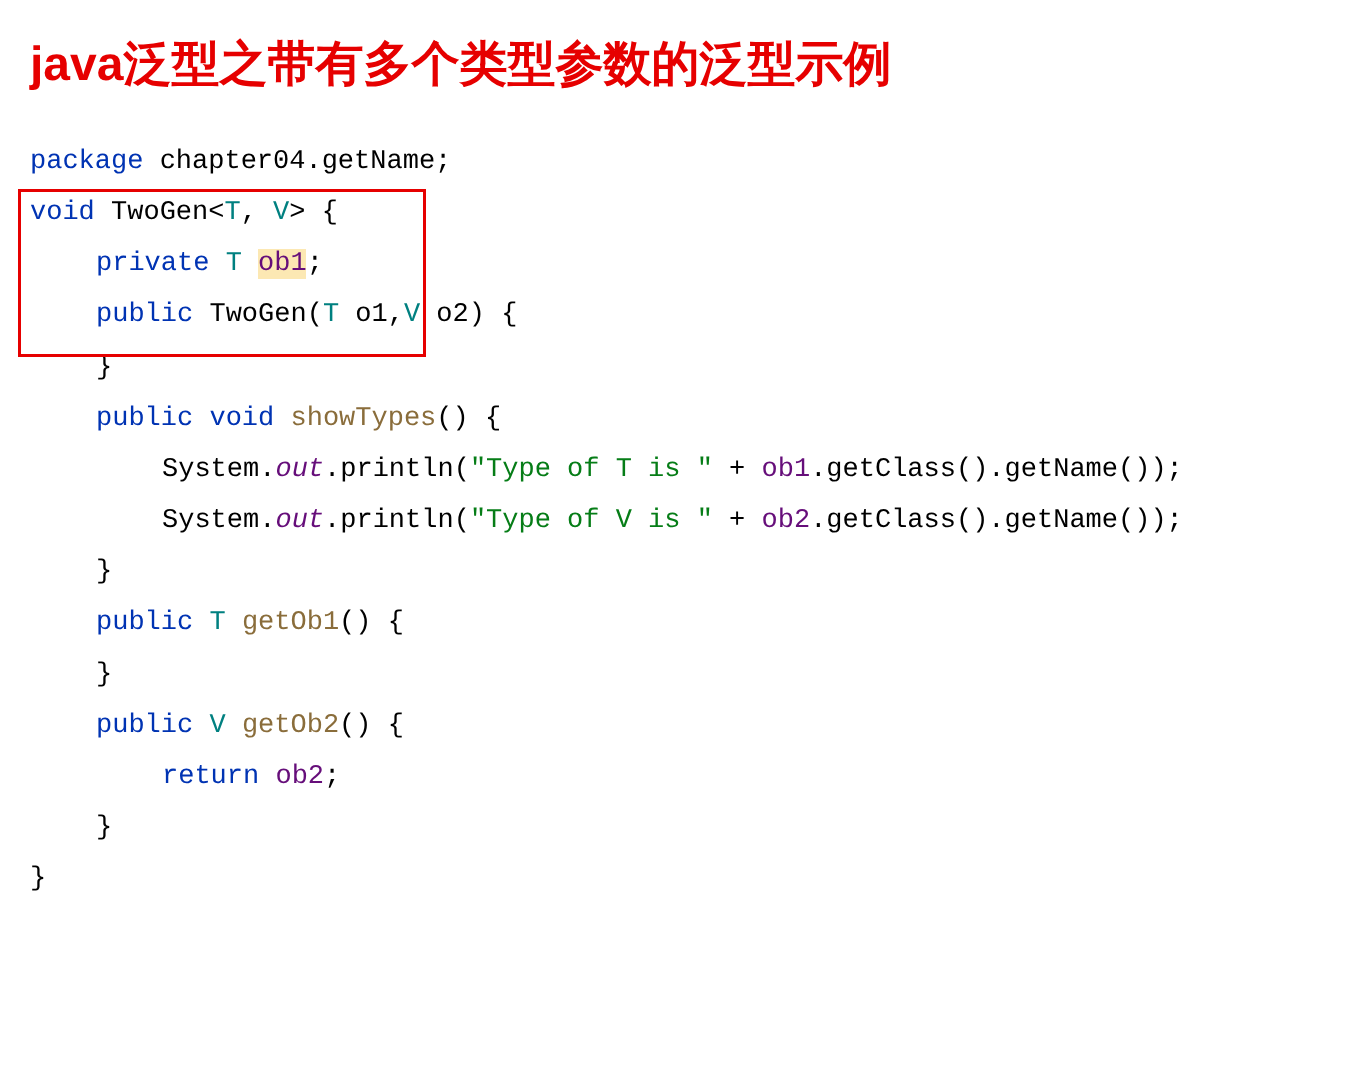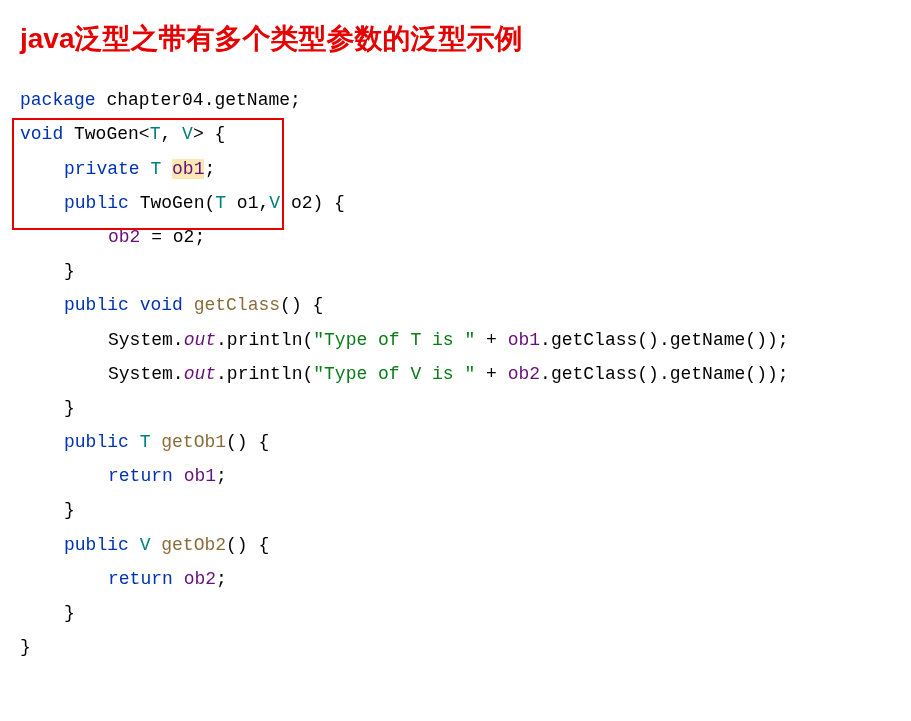--- a/index.html
+++ b/index.html
@@ -12,21 +12,21 @@
       font-family: 'Consolas', 'Monaco', 'Courier New', monospace;
       font-size: 18px;
       line-height: 1.9;
       padding: 12px 20px;
       width: 911px;
     }
     .title {
       font-family: 'SimSun', 'Microsoft YaHei', sans-serif;
       color: #e60000;
       font-weight: bold;
-      font-size: 28px;
+      font-size: 32px;
       margin-bottom: 18px;
       padding-left: 0;
     }
     .code-area {
       position: relative;
     }
     .red-box {
       position: absolute;
       top: 35px;
       left: -8px;
@@ -63,35 +63,33 @@
   <div class="line"><span class="kw">package</span><span> chapter04.getName;</span></div>
 
   <div class="line"><span class="kw">void</span><span> TwoGen</span><span>&lt;</span><span class="type">T</span><span>, </span><span class="type">V</span><span>&gt;</span><span> {</span></div>
 
   <div class="line indent1"><span class="kw">private</span><span> </span><span class="type">T</span><span> </span><span class="field highlight">ob1</span><span>;</span></div>
 
 
   <div class="line indent1"><span class="kw">public</span><span> </span><span>TwoGen</span><span>(</span><span class="type">T</span><span> o1,</span><span class="type">V</span><span> o2) {</span></div>
 
 
-  <div class="line indent2"><span class="field">ob2</span><span> = o2;</span></div>
 
   <div class="line indent1"><span>}</span></div>
 
-  <div class="line indent1"><span class="kw">public</span><span> </span><span class="kw">void</span><span> </span><span class="method">getClass</span><span>() {</span></div>
+  <div class="line indent1"><span class="kw">public</span><span> </span><span class="kw">void</span><span> </span><span class="method">showTypes</span><span>() {</span></div>
 
   <div class="line indent2"><span>System.</span><span class="static-field">out</span><span>.println(</span><span class="str">"Type of T is "</span><span> + </span><span class="field">ob1</span><span>.getClass().getName());</span></div>
 
   <div class="line indent2"><span>System.</span><span class="static-field">out</span><span>.println(</span><span class="str">"Type of V is "</span><span> + </span><span class="field">ob2</span><span>.getClass().getName());</span></div>
 
   <div class="line indent1"><span>}</span></div>
 
   <div class="line indent1"><span class="kw">public</span><span> </span><span class="type">T</span><span> </span><span class="method">getOb1</span><span>() {</span></div>
 
-  <div class="line indent2"><span class="kw">return</span><span> </span><span class="field">ob1</span><span>;</span></div>
 
   <div class="line indent1"><span>}</span></div>
 
   <div class="line indent1"><span class="kw">public</span><span> </span><span class="type">V</span><span> </span><span class="method">getOb2</span><span>() {</span></div>
 
   <div class="line indent2"><span class="kw">return</span><span> </span><span class="field">ob2</span><span>;</span></div>
 
   <div class="line indent1"><span>}</span></div>
 
   <div class="line"><span>}</span></div>

